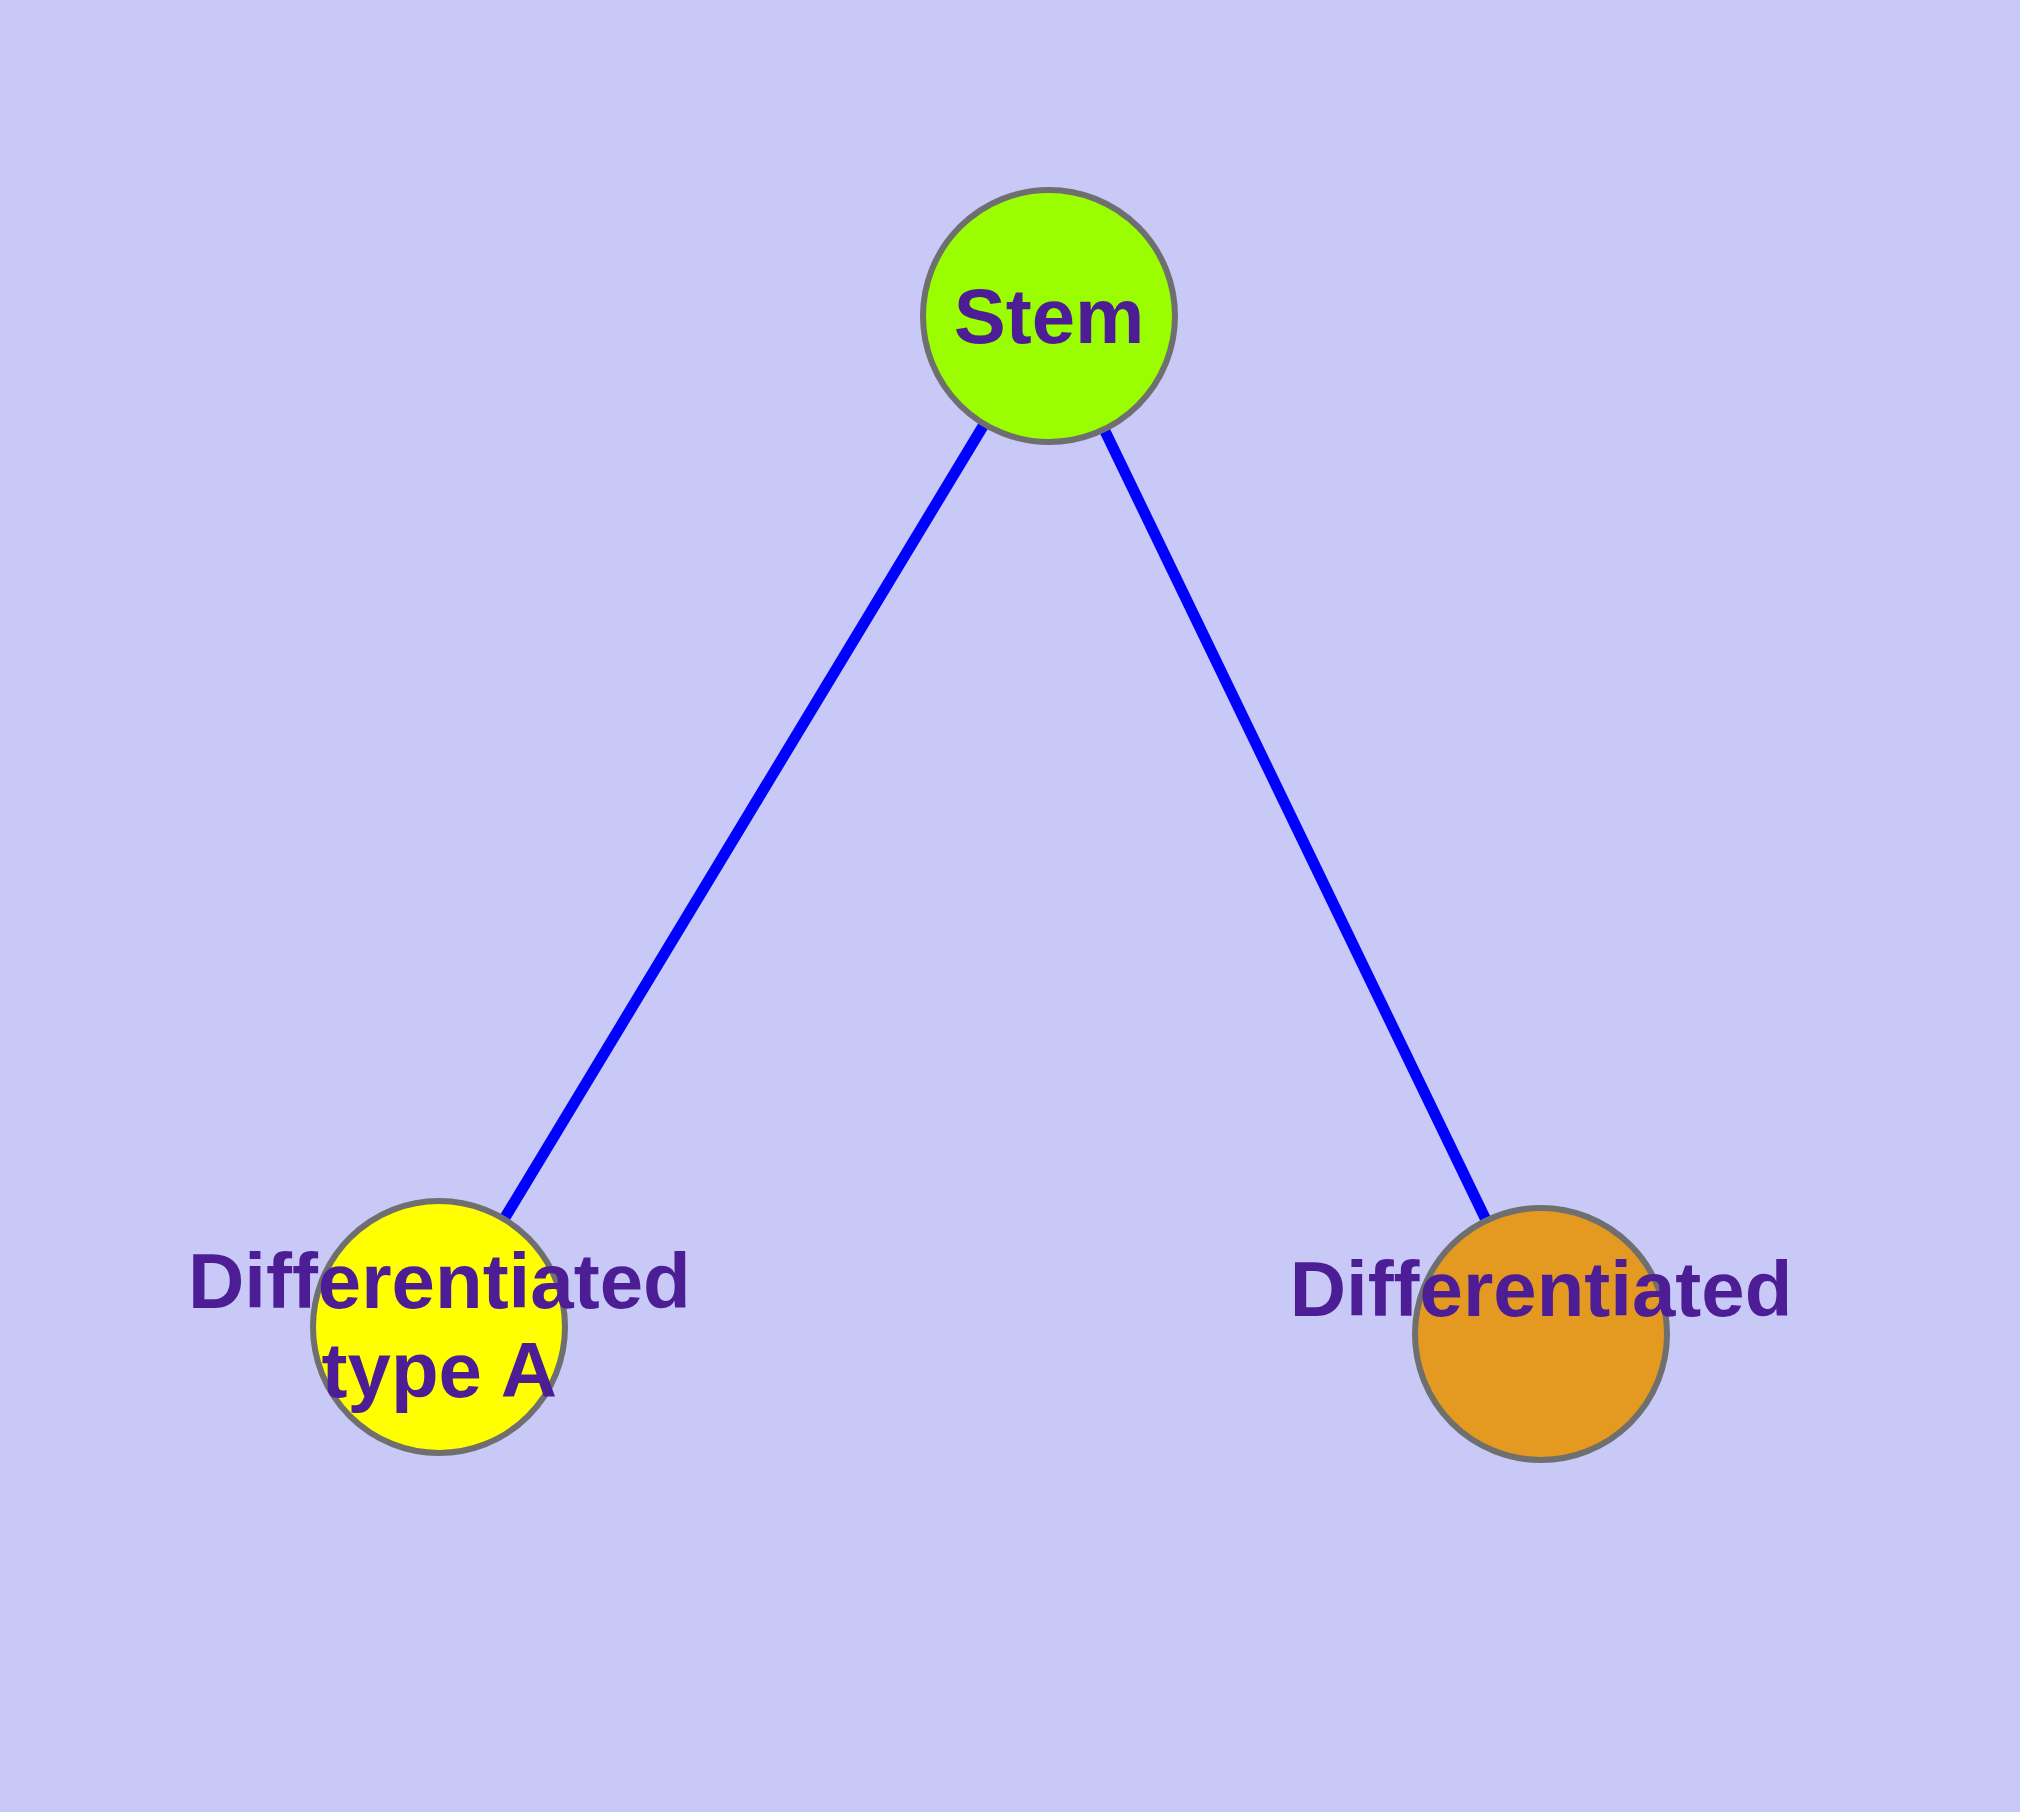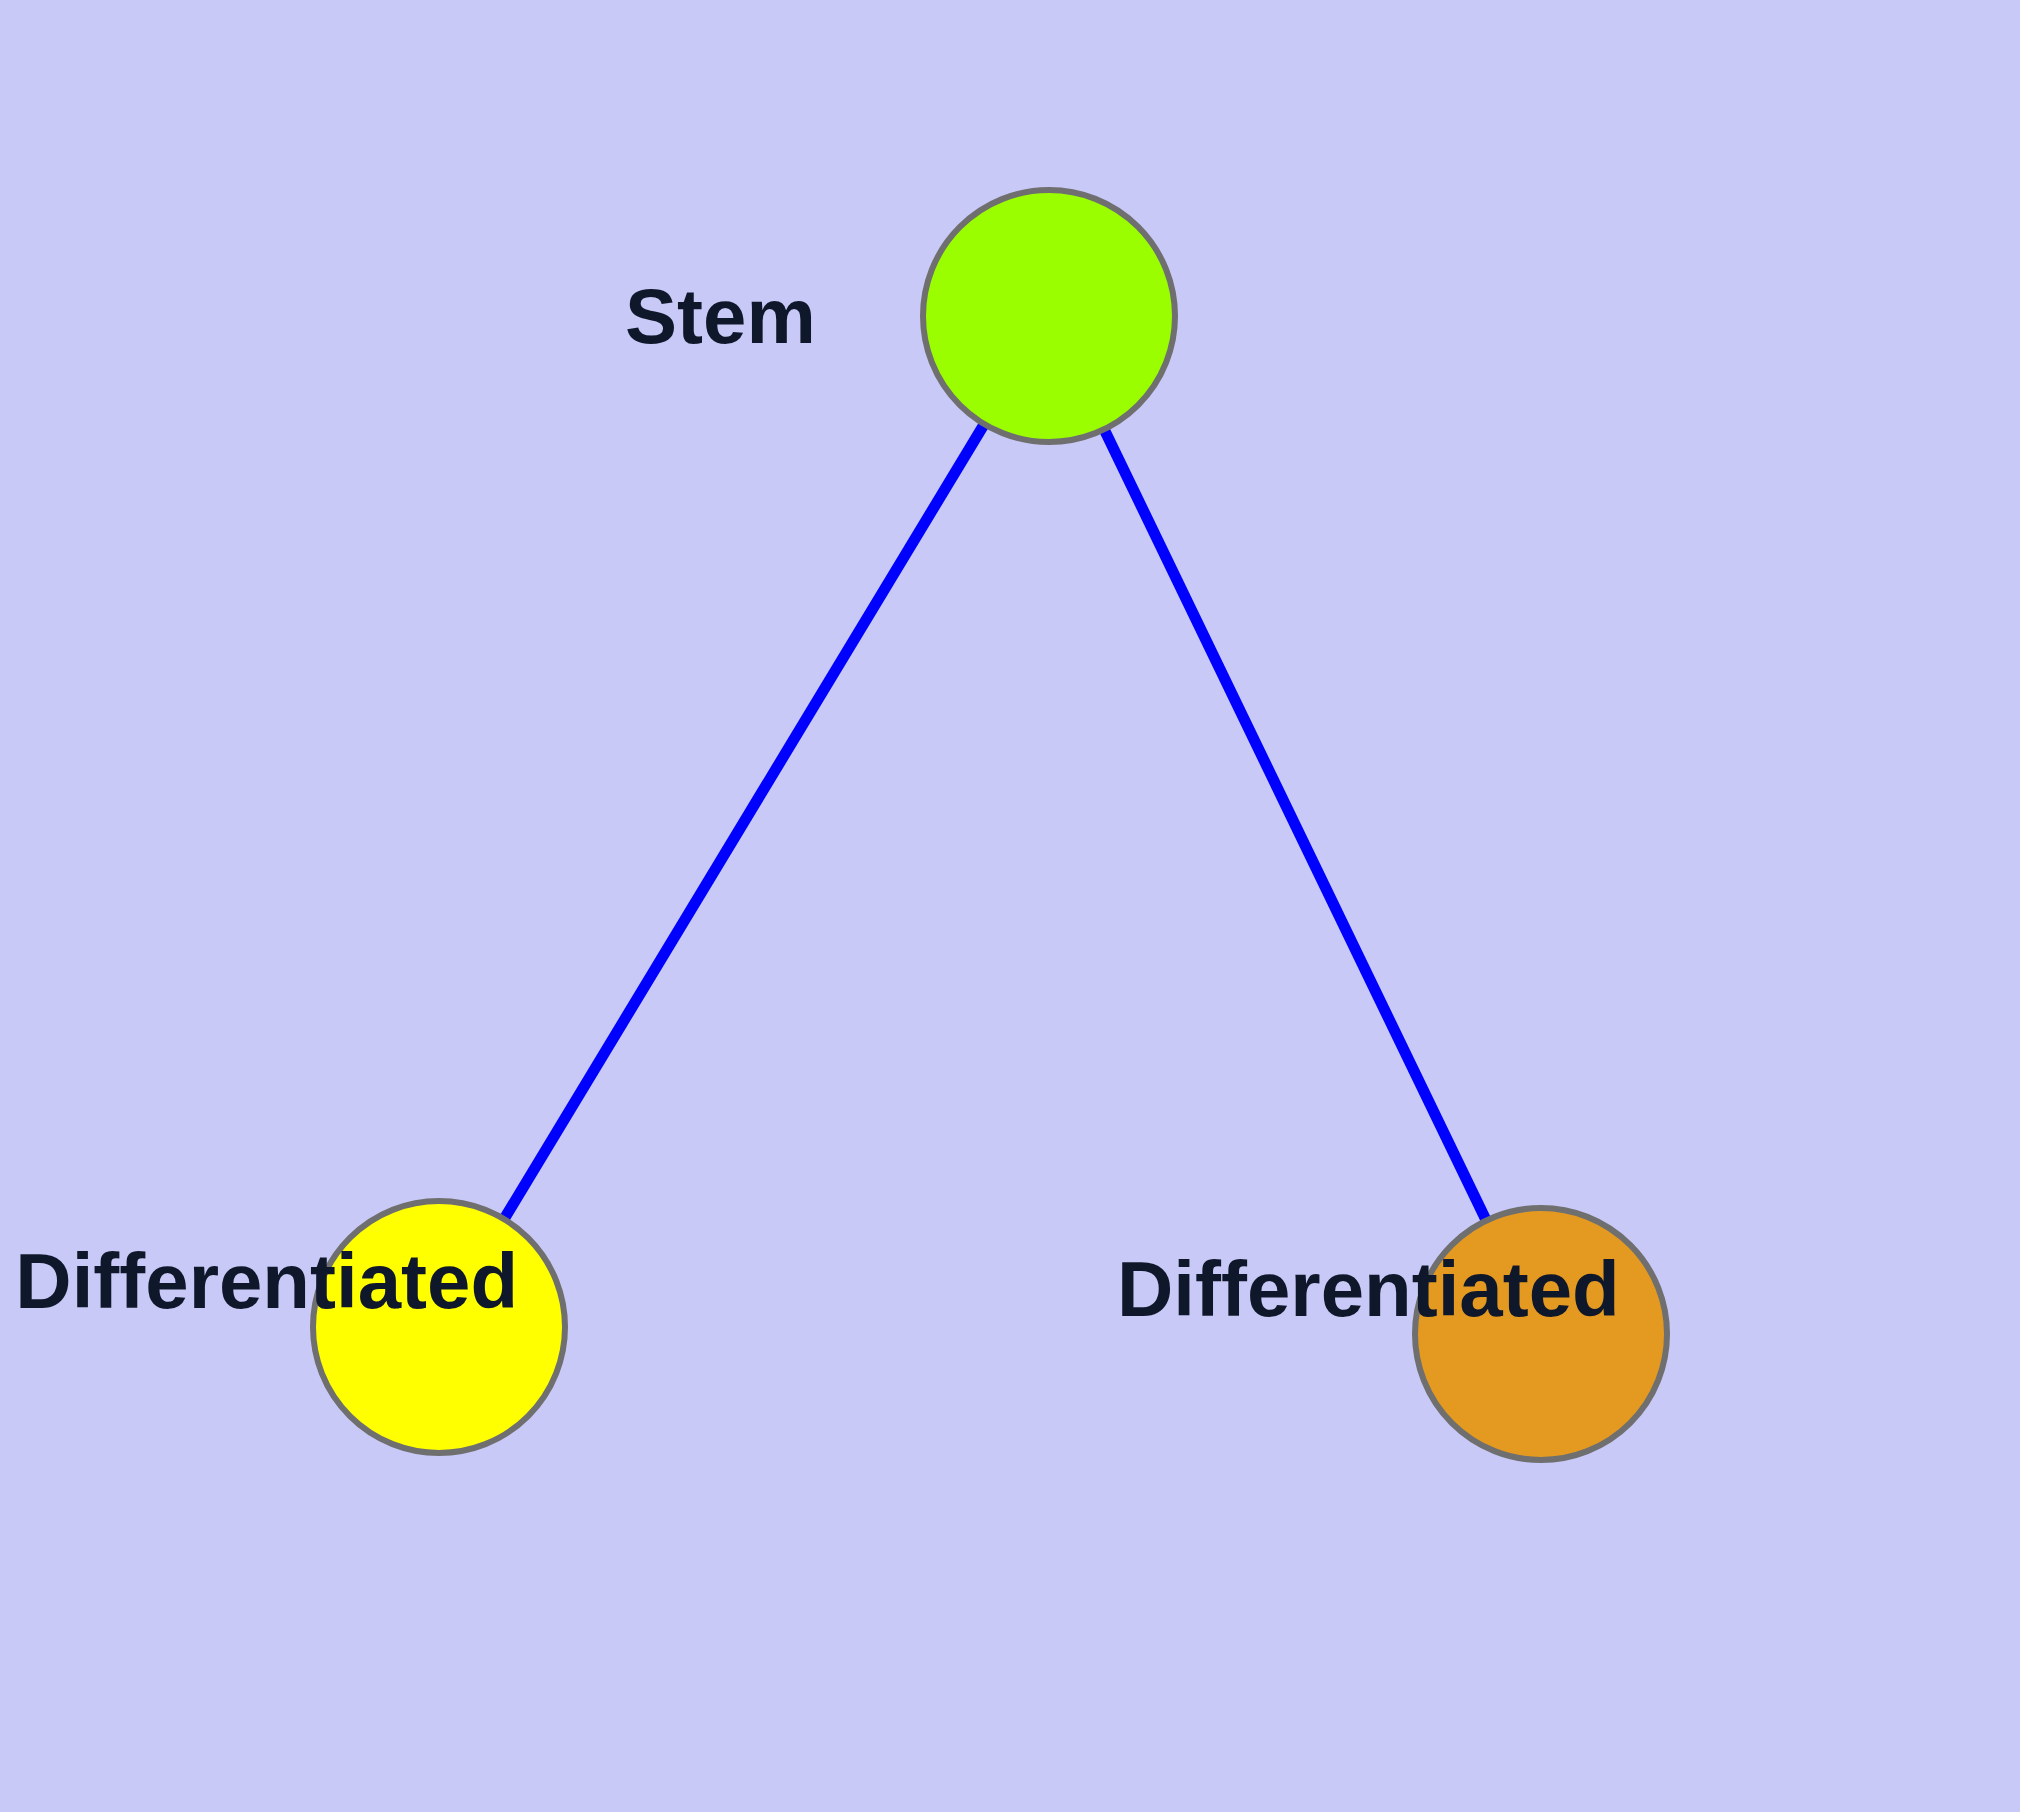--- a/index.html
+++ b/index.html
@@ -26,25 +26,25 @@
     border-radius: 50%;
     border-style: solid;
     border-width: 6px;
     box-sizing: content-box;
     z-index: 2;
   }
   .node-label {
     position: absolute;
     width: 848px;
     z-index: 3;
-    text-align: left;
+    text-align: center;
     font-weight: bold;
     font-size: 78px;
     line-height: 89px;
-    color: #0f172a;
+    color: #4c1d95;
     white-space: nowrap;
     pointer-events: none;
   }
   .node-label .label-line {
     display: block;
   }
   
   #node-stem   { left: 920px; top: 187px; }
   #node-type-a { left: 310px;  top: 1198px; }
   #node-type-b { left: 1412px; top: 1205px; }
@@ -67,20 +67,21 @@
   <div class="node" id="node-type-a" style="background-color: rgb(255, 255, 0); border-color: rgb(111, 111, 111);"></div>
 
   <div class="node" id="node-type-b" style="background-color: rgb(228, 154, 33); border-color: rgb(111, 111, 111);"></div>
 
   <div class="node-label" id="label-stem">
     <span class="label-line">Stem</span>
   </div>
 
   <div class="node-label" id="label-type-a">
     <span class="label-line">Differentiated</span>
+    <span class="label-line">type A</span>
   </div>
 
   <div class="node-label" id="label-type-b">
     <span class="label-line">Differentiated</span>
   </div>
 
 </div>
 
 
 </body></html>

